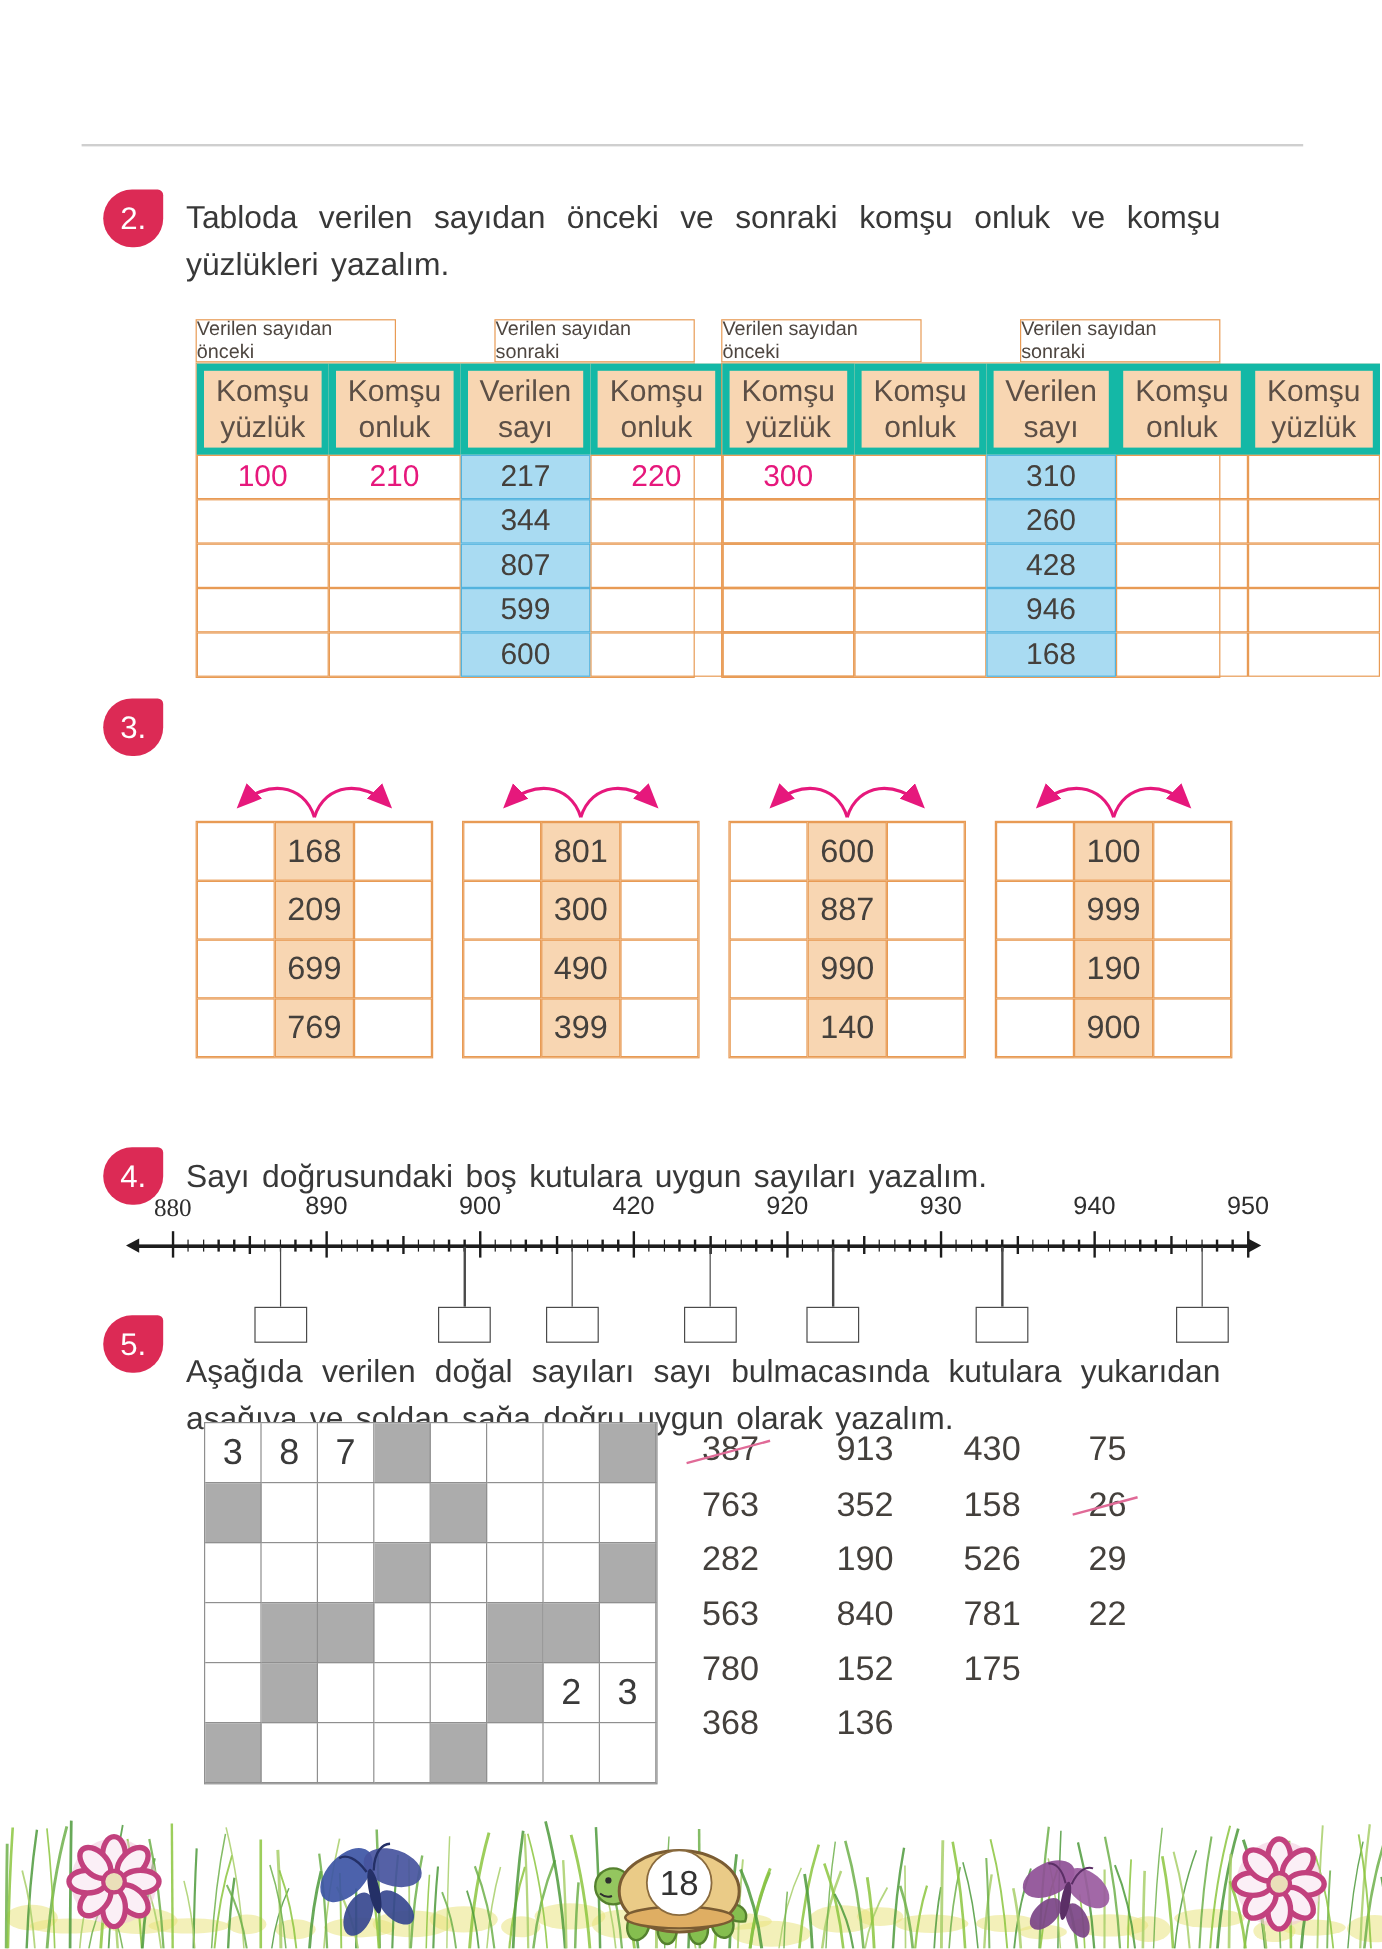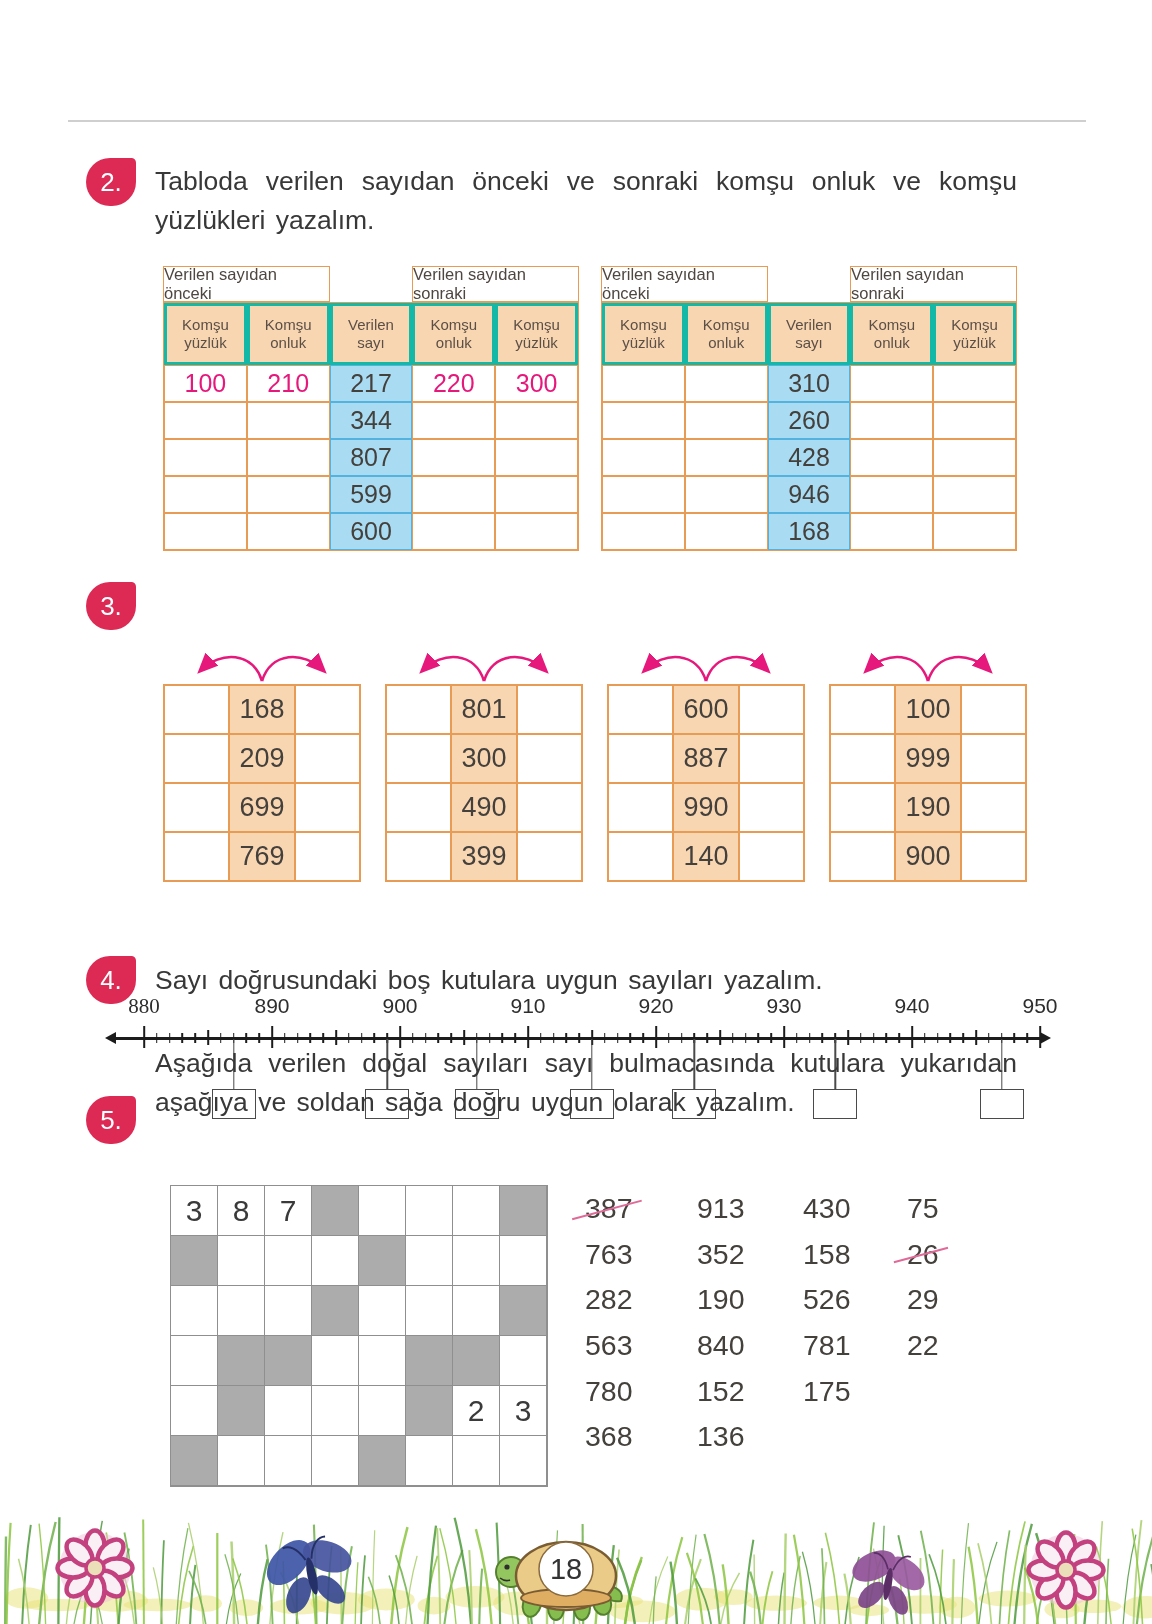--- a/index.html
+++ b/index.html
@@ -10,32 +10,32 @@
           font-style:italic;font-size:25px;color:#3F3F3F;}
   .hnum{color:#E6317F;margin-right:12px;}
   .hrule{position:absolute;top:120px;left:68px;right:66px;border-top:2px solid #CFCFCF;}
   
   .badge{position:absolute;left:86px;width:50px;height:48px;background:#DC2A55;color:#fff;
          font-size:26px;display:flex;align-items:center;justify-content:center;
          border-radius:26px 5px 26px 26px;}
   .b2{top:158px}.b3{top:582px}.b4{top:956px}.b5{top:1096px}
   .qtext{position:absolute;left:155px;width:862px;font-size:26.5px;line-height:1.47;
          text-align:justify;color:#383838;word-spacing:3px;}
-  .t-q2{top:162px}.t-q3{top:586px}.t-q4{top:961px}.t-q5{top:1044px}
+  .t-q2{top:162px}.t-q3{top:586px}.t-q4{top:961px}.t-q5{top:1124px}
   
   .tables{position:absolute;top:266px;left:163px;display:flex;gap:22px;}
   .t2{width:416px;}
   .t2top{position:relative;height:36px;}
   .t2lab{position:absolute;top:0;height:36px;width:167px;border:1.5px solid #E89B55;
          background:#fff;box-sizing:border-box;display:flex;align-items:center;
          justify-content:center;font-size:16.5px;color:#4E4640;}
   .t2lab.left{left:0}.t2lab.right{right:0}
   .t2grid{display:grid;grid-template-columns:repeat(5,1fr);border:1.5px solid #E89B55;}
-  .t2h{background:#F8D6B2;border:3px solid #14b8a6;min-height:62px;display:flex;
-       align-items:center;justify-content:center;text-align:center;font-size:15px;
+  .t2h{background:#F8D6B2;border:6px solid #14b8a6;min-height:62px;display:flex;
+       align-items:center;justify-content:center;text-align:center;font-size:25px;
        line-height:1.2;color:#5C4F46;padding:2px 10px;box-sizing:border-box;}
   .t2c{height:37px;border:1px solid #E89B55;display:flex;align-items:center;
        justify-content:center;font-size:25px;color:#44403C;box-sizing:border-box;}
   .t2c.given{background:#A9DBF2;border-color:#53B3DE;}
   .t2c.example{color:#E6187C;}
   
   .hopboxes{position:absolute;top:648px;left:163px;display:flex;gap:24px;}
   .nbox{width:198px;}
   .hops{display:block;width:198px;height:36px;}
   .nboxgrid{display:grid;grid-template-columns:repeat(3,1fr);border:1.5px solid #E89B55;}
@@ -331,21 +331,21 @@
         <div class="tick" style="left: 91.4286%;"></div>
         <div class="tick t5" style="left: 92.8571%;"></div>
         <div class="tick" style="left: 94.2857%;"></div>
         <div class="tick" style="left: 95.7143%;"></div>
         <div class="tick" style="left: 97.1429%;"></div>
         <div class="tick" style="left: 98.5714%;"></div>
         <div class="tick t10" style="left: 100%;"></div>
         <div class="nlab" style="left: 0%; font-family: Liberation Serif, serif;">880</div>
         <div class="nlab" style="left: 14.2857%;">890</div>
         <div class="nlab" style="left: 28.5714%;">900</div>
-        <div class="nlab" style="left: 42.8571%;">910</div>
+        <div class="nlab" style="left: 42.8571%;">420</div>
         <div class="nlab" style="left: 57.1429%;">920</div>
         <div class="nlab" style="left: 71.4286%;">930</div>
         <div class="nlab" style="left: 85.7143%;">940</div>
         <div class="nlab" style="left: 100%;">950</div>
         <div class="ndrop" style="left: 10%;"></div>
         <div class="nabox" style="left: 10%;"></div>
         <div class="ndrop" style="left: 27.1429%;"></div>
         <div class="nabox" style="left: 27.1429%;"></div>
         <div class="ndrop" style="left: 37.1429%;"></div>
         <div class="nabox" style="left: 37.1429%;"></div>

